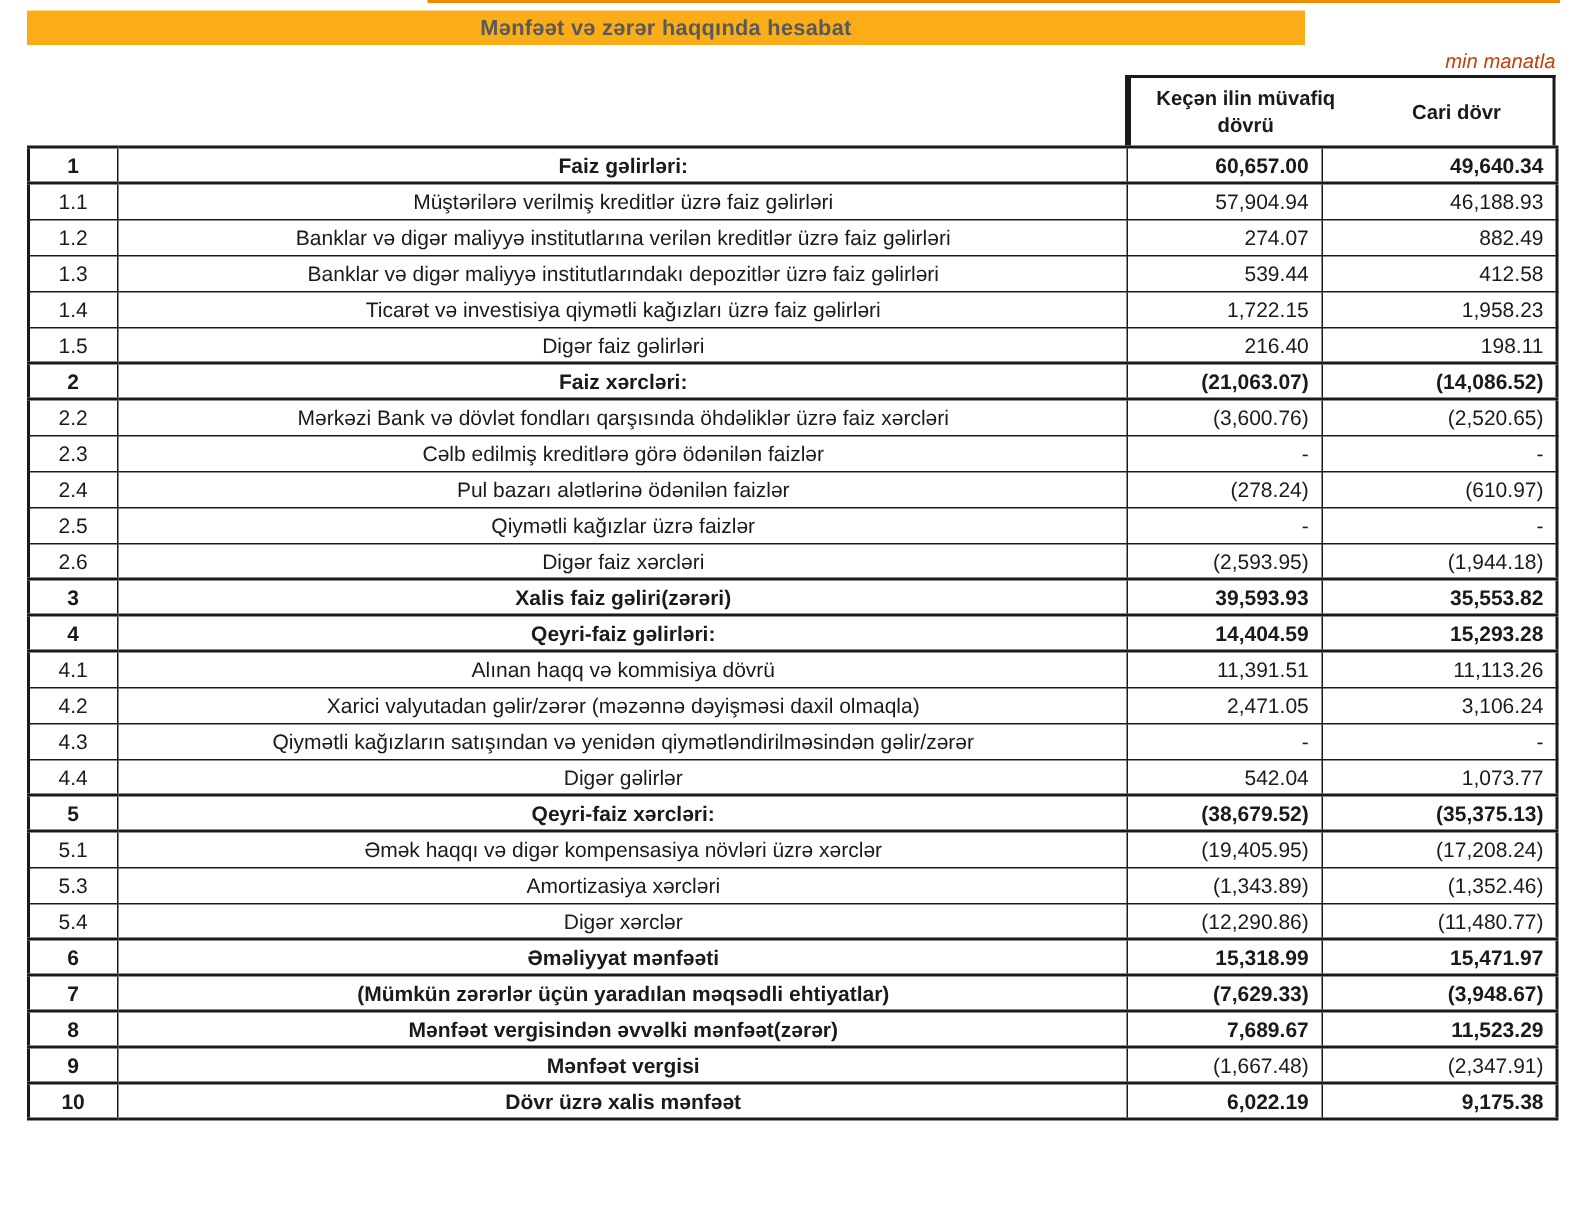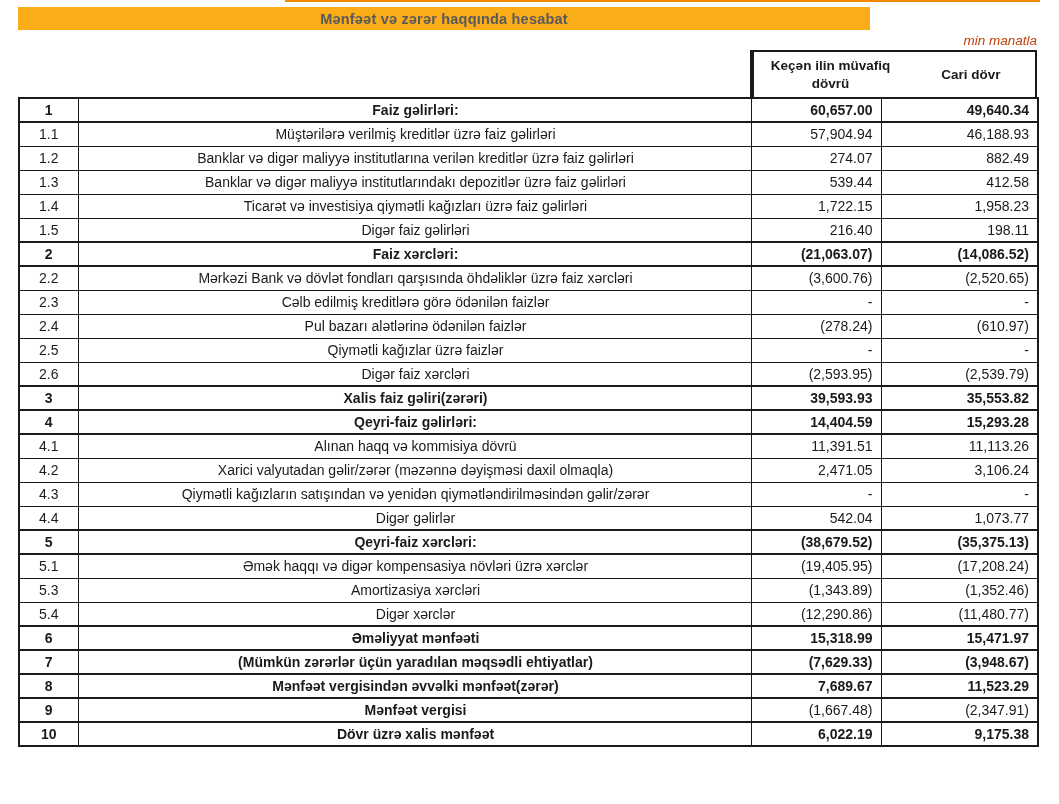--- a/index.html
+++ b/index.html
@@ -158,21 +158,21 @@
       <tr>
     <td class="num">2.5</td>
     <td class="label">Qiymətli kağızlar üzrə faizlər</td>
     <td class="val">-</td>
     <td class="val">-</td>
   </tr>
       <tr>
     <td class="num">2.6</td>
     <td class="label">Digər faiz xərcləri</td>
     <td class="val">(2,593.95)</td>
-    <td class="val">(2,539.79)</td>
+    <td class="val">(1,944.18)</td>
   </tr>
       <tr class="section vbold">
     <td class="num">3</td>
     <td class="label">Xalis faiz gəliri(zərəri)</td>
     <td class="val">39,593.93</td>
     <td class="val">35,553.82</td>
   </tr>
       <tr class="section vbold">
     <td class="num">4</td>
     <td class="label">Qeyri-faiz gəlirləri:</td>

